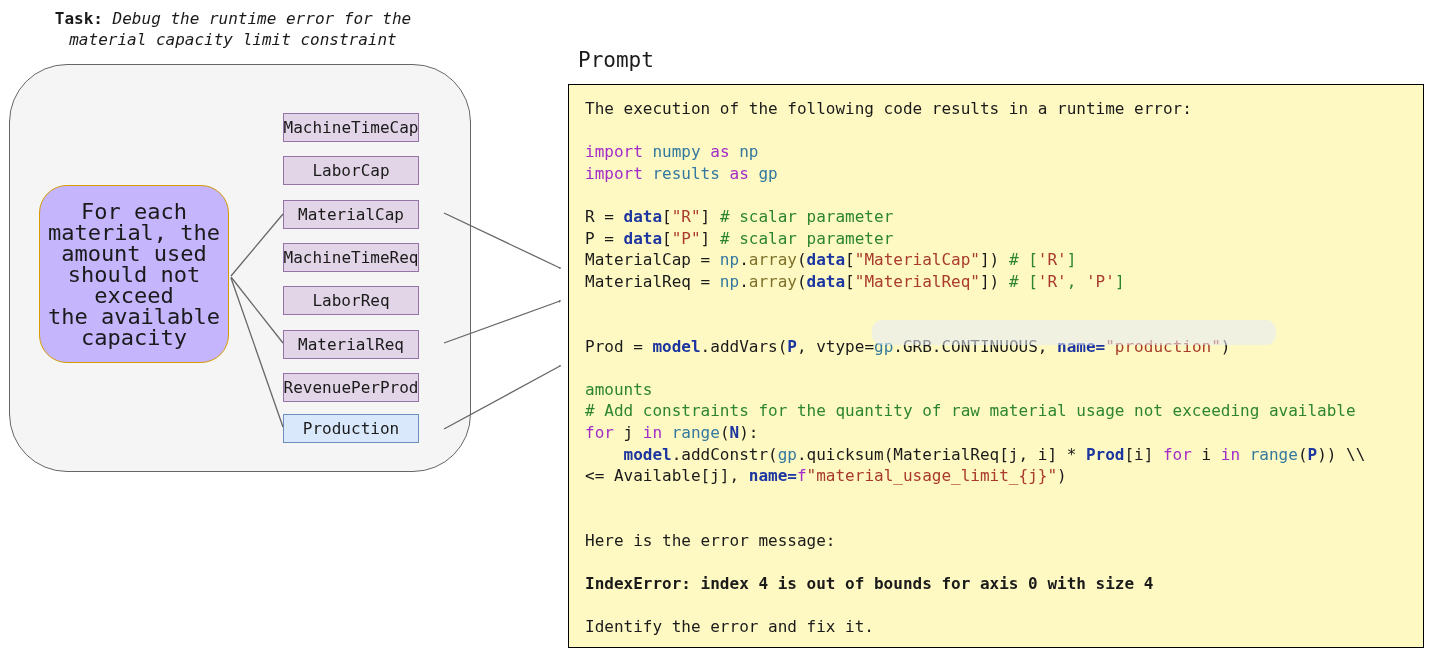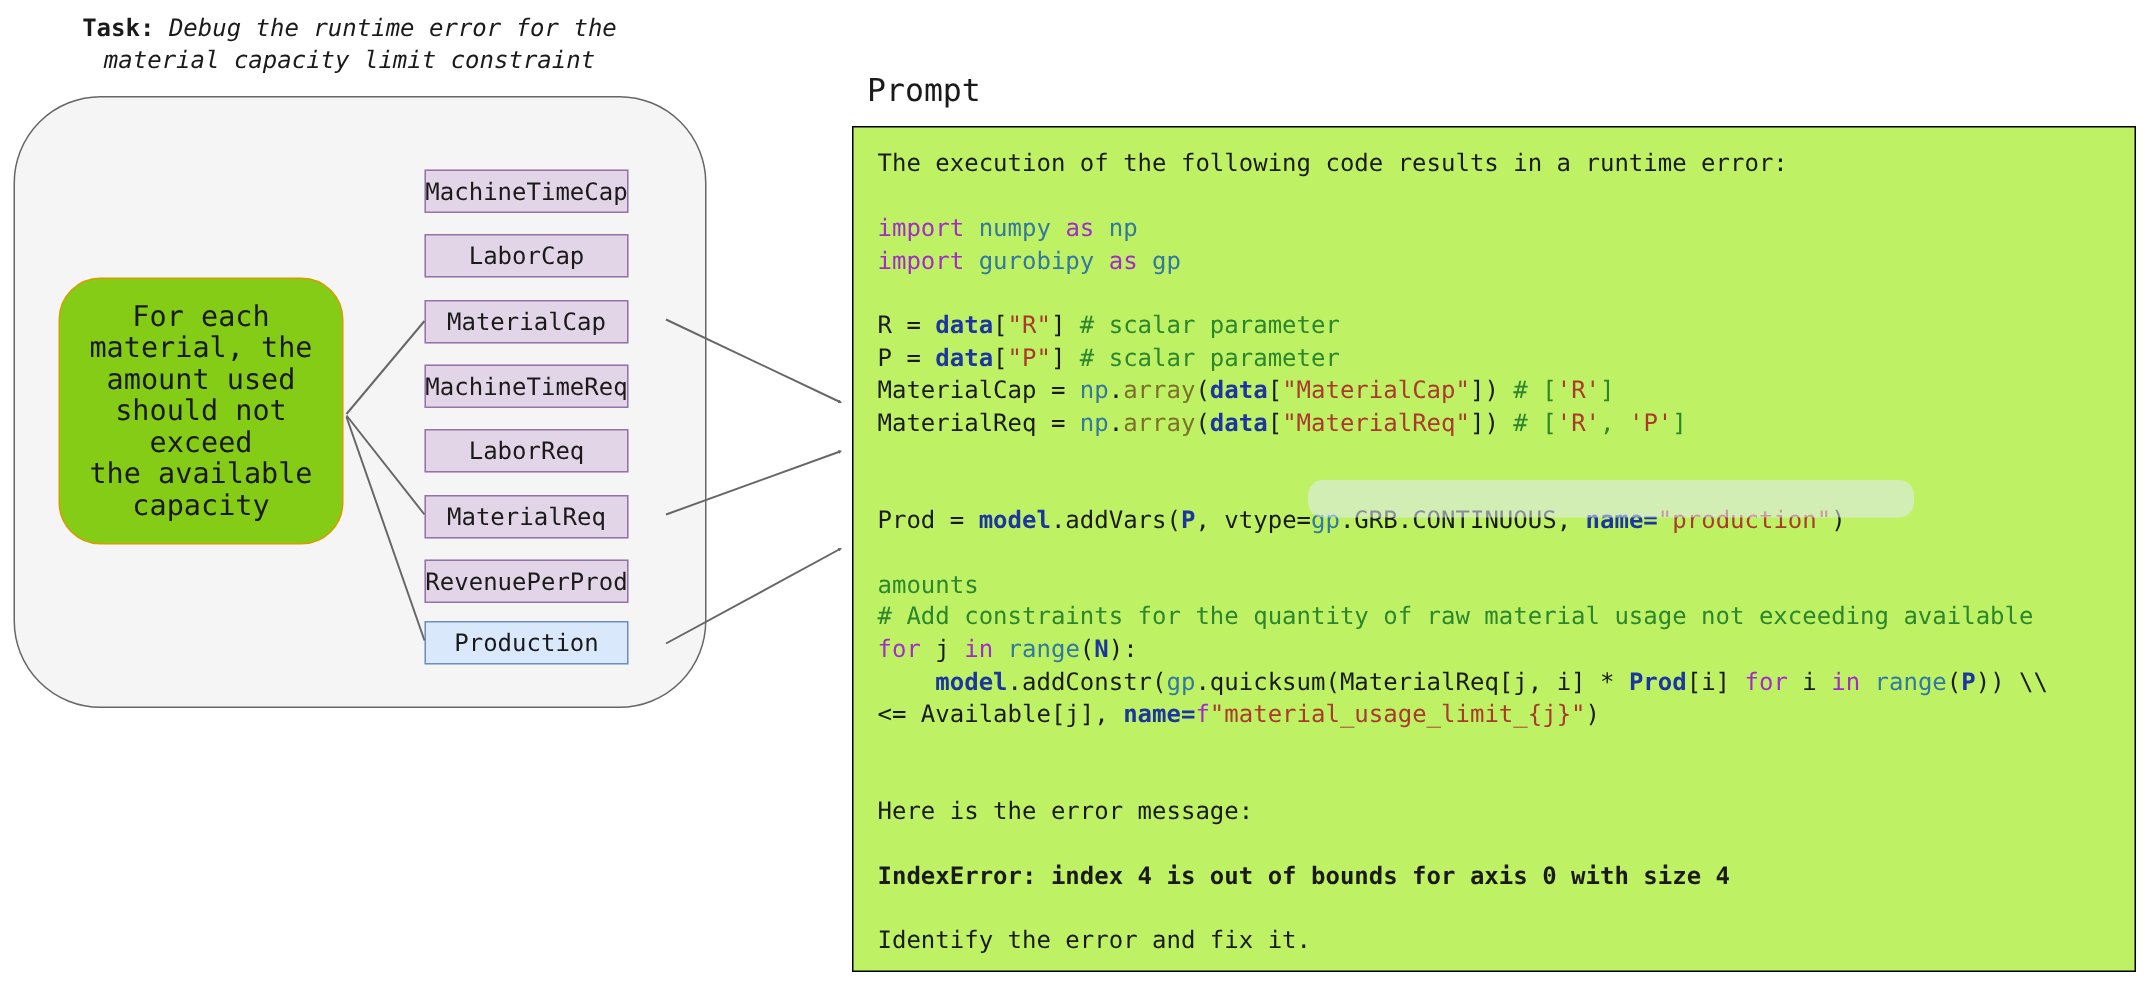--- a/index.html
+++ b/index.html
@@ -9,33 +9,33 @@
   }
   
   .task-header{position:absolute;left:18px;top:8px;width:430px;text-align:center;
     font-size:16px;line-height:21px;}
   .task-label{font-weight:bold;font-style:normal;margin-top:28px;}
   .task-text{font-style:italic;}
   
   .container-box{position:absolute;left:9px;top:64px;width:462px;height:408px;
     background:#f5f5f5;border:1px solid #666666;border-radius:58px;box-sizing:border-box;}
   .note-box{position:absolute;left:39px;top:185px;width:190px;height:178px;
-    background:#84cc16;border:1px solid #d79b00;border-radius:28px;box-sizing:border-box;
+    background:#c4b5fd;border:1px solid #d79b00;border-radius:28px;box-sizing:border-box;
     display:flex;align-items:center;justify-content:center;text-align:center;
-    font-size:19px;line-height:21px;white-space:pre-line;}
+    font-size:22px;line-height:21px;white-space:pre-line;}
   .node{position:absolute;left:283px;width:136px;height:29px;box-sizing:border-box;
     display:flex;align-items:center;justify-content:center;
     font-size:16px;line-height:16px;}
   .node.purple{background:#e1d5e7;border:1px solid #9673a6;}
   .node.blue{background:#dae8fc;border:1px solid #6c8ebf;}
   .edges-svg{position:absolute;left:0;top:0;z-index:2;pointer-events:none;}
   
   .prompt-heading{position:absolute;left:578px;top:48px;font-size:21px;line-height:24px;}
   .code-box{position:absolute;left:568px;top:84px;width:856px;height:564px;
-    background:#bef264;border:1.5px solid #000000;box-sizing:border-box;
+    background:#fef9c3;border:1.5px solid #000000;box-sizing:border-box;
     padding:13px 10px 0 16px;z-index:1;}
   .code-line{font-size:16px;line-height:21.6px;white-space:pre;}
   .tok-p{color:#1a1a1a;}
   .tok-k{color:#a32cc8;}
   .tok-m{color:#33789e;}
   .tok-v{color:#1c35a0;font-weight:bold;}
   .tok-s{color:#a93a2c;}
   .tok-c{color:#2d862d;}
   .tok-o{color:#7d7029;}
   .tok-b{color:#1a1a1a;font-weight:bold;}
@@ -99,21 +99,21 @@
     <path d="M444,429 L560,366" marker-end="url(#arrow)"></path>
   </g>
 </svg>
 
 <div class="prompt-heading">Prompt</div>
 <div class="code-box">
   <div id="code-container">
       <div class="code-line"><span class="tok-p">The execution of the following code results in a runtime error:</span></div>
       <div class="code-line">&nbsp;</div>
       <div class="code-line"><span class="tok-k">import</span><span class="tok-p"> </span><span class="tok-m">numpy</span><span class="tok-p"> </span><span class="tok-k">as</span><span class="tok-p"> </span><span class="tok-m">np</span></div>
-      <div class="code-line"><span class="tok-k">import</span><span class="tok-p"> </span><span class="tok-m">gurobipy</span><span class="tok-p"> </span><span class="tok-k">as</span><span class="tok-p"> </span><span class="tok-m">gp</span></div>
+      <div class="code-line"><span class="tok-k">import</span><span class="tok-p"> </span><span class="tok-m">results</span><span class="tok-p"> </span><span class="tok-k">as</span><span class="tok-p"> </span><span class="tok-m">gp</span></div>
       <div class="code-line">&nbsp;</div>
       <div class="code-line"><span class="tok-p">R = </span><span class="tok-v">data</span><span class="tok-p">[</span><span class="tok-s">"R"</span><span class="tok-p">] </span><span class="tok-c"># scalar parameter</span></div>
       <div class="code-line"><span class="tok-p">P = </span><span class="tok-v">data</span><span class="tok-p">[</span><span class="tok-s">"P"</span><span class="tok-p">] </span><span class="tok-c"># scalar parameter</span></div>
       <div class="code-line"><span class="tok-p">MaterialCap = </span><span class="tok-m">np</span><span class="tok-p">.</span><span class="tok-o">array</span><span class="tok-p">(</span><span class="tok-v">data</span><span class="tok-p">[</span><span class="tok-s">"MaterialCap"</span><span class="tok-p">]) </span><span class="tok-c"># [</span><span class="tok-s">'R'</span><span class="tok-c">]</span></div>
       <div class="code-line"><span class="tok-p">MaterialReq = </span><span class="tok-m">np</span><span class="tok-p">.</span><span class="tok-o">array</span><span class="tok-p">(</span><span class="tok-v">data</span><span class="tok-p">[</span><span class="tok-s">"MaterialReq"</span><span class="tok-p">]) </span><span class="tok-c"># [</span><span class="tok-s">'R'</span><span class="tok-c">, </span><span class="tok-s">'P'</span><span class="tok-c">]</span></div>
       <div class="code-line">&nbsp;</div>
       <div class="code-line">&nbsp;</div>
       <div class="code-line"><span class="tok-p">Prod = </span><span class="tok-v">model</span><span class="tok-p">.addVars(</span><span class="tok-v">P</span><span class="tok-p">, vtype=</span><span class="tok-m">gp</span><span class="tok-p">.GRB.CONTINUOUS, </span><span class="tok-v">name=</span><span class="tok-s">"production"</span><span class="tok-p">)</span></div>
       <div class="code-line">&nbsp;</div>
       <div class="code-line"><span class="tok-c">amounts</span></div>

